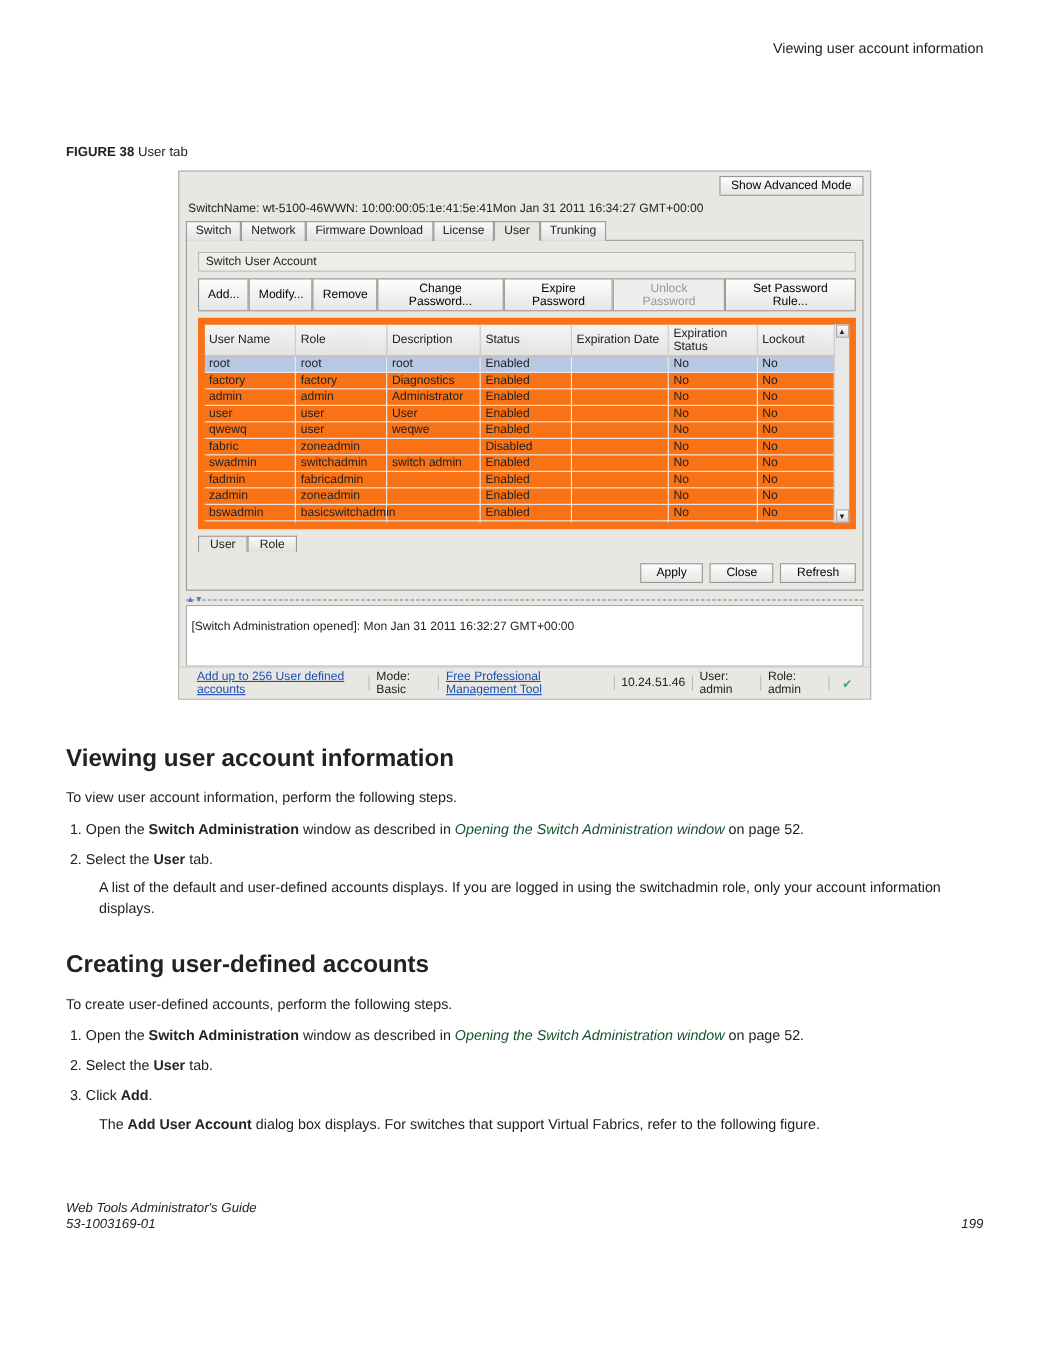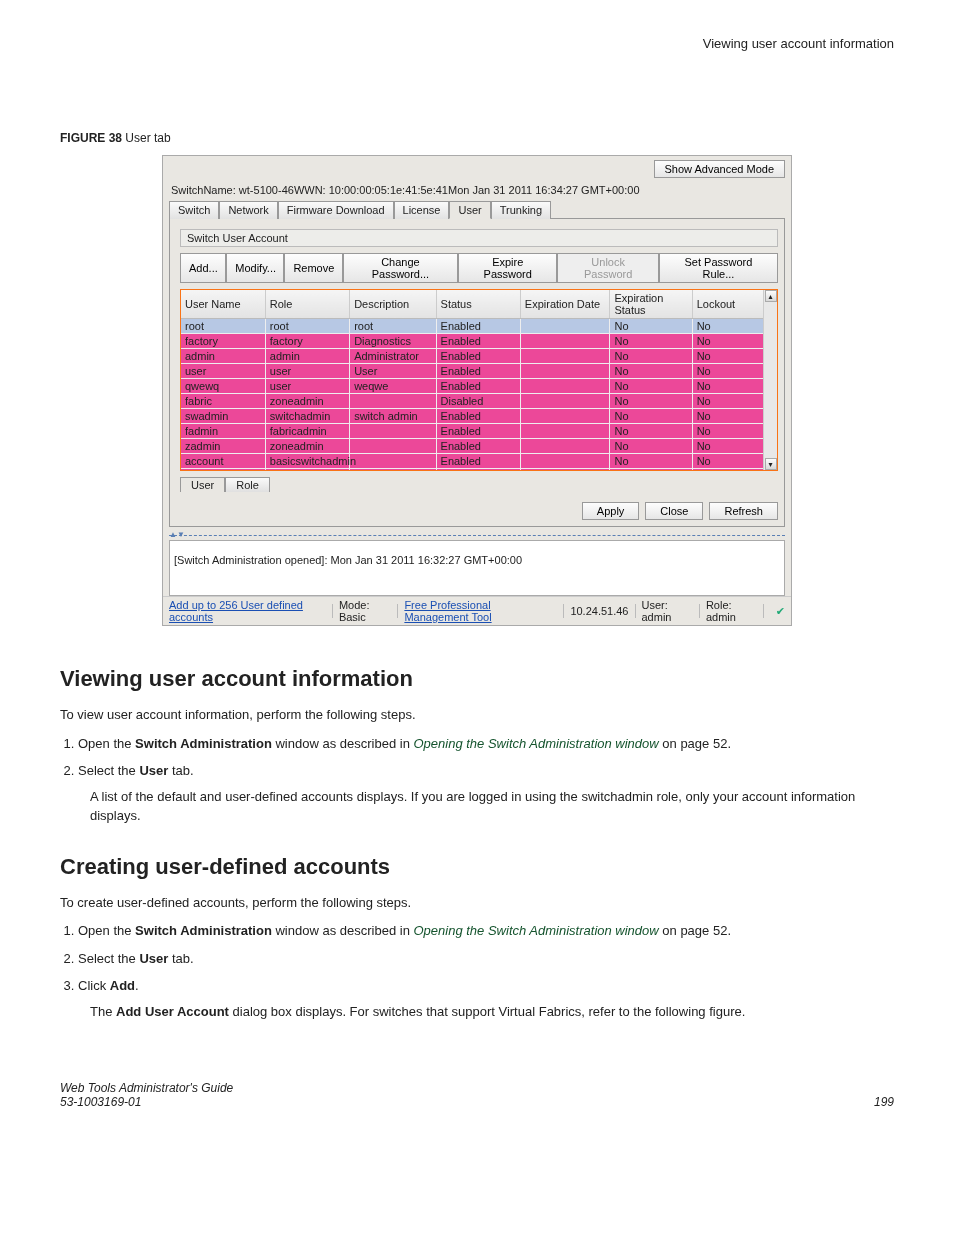--- a/index.html
+++ b/index.html
@@ -15,21 +15,21 @@
   .info-row { display: flex; padding: 4px 8px; }
   .tabs-outer { display: flex; padding: 0 6px; gap: 0; }
   .tab { background: linear-gradient(#fafafa,#e2e2e2); border: 1px solid #999; border-bottom: none; padding: 2px 8px; font-size: 11px; position: relative; top: 1px; }
   .tab.active { background: #e9e7e2; border-bottom: 1px solid #e9e7e2; z-index: 2; }
   .tab-panel { border: 1px solid #999; margin: 0 6px; padding: 10px 6px 6px 10px; background: #e9e7e2; }
   .section-title { border: 1px solid #bbb; background: #ededea; padding: 2px 6px; font-size: 11px; }
   .toolbar { display: flex; gap: 0; margin: 6px 0; }
   .toolbar .btn { background: linear-gradient(#fdfdfd,#e6e6e6); border: 1px solid #999; padding: 2px 8px; font-size: 11px; min-width: 40px; }
   .toolbar .btn.disabled { color: #999; background:#eee; }
 
-  .grid { border: 1px solid #f97316; background: #ec4899; font-size: 11px; position: relative; }
+  .grid { border: 6px solid #f97316; background: #f97316; font-size: 11px; position: relative; }
   .grid-scroll { max-height: 180px; overflow: hidden; }
   .grid table { width: 100%; border-collapse: collapse; table-layout: fixed; }
   .grid th { background: linear-gradient(#f5f5f5,#e3e3e3); border-right: 1px solid #ccc; border-bottom: 1px solid #bbb; padding: 2px 4px; text-align: left; font-weight: normal; }
   .grid td { border-right: 1px solid #eee; border-bottom: 1px solid #eee; padding: 1px 4px; height: 15px; white-space: nowrap; }
   .grid tr.selected td { background: #b7c8e4; }
   .grid .col-un { width: 80px; }
   .grid .col-role { width: 80px; }
   .grid .col-desc { width: 82px; }
   .grid .col-status { width: 80px; }
   .grid .col-exp { width: 85px; }
@@ -42,21 +42,21 @@
   .subtabs .subtab { border:1px solid #999; border-bottom:none; padding:1px 10px; background:#e9e7e2; font-size:11px; }
   .subtabs .subtab.inactive { background:linear-gradient(#fafafa,#e0e0e0); }
 
   .bottom-btns { display:flex; justify-content:flex-end; gap:6px; margin-top:10px; }
   .bottom-btns .btn { background: linear-gradient(#fdfdfd,#e6e6e6); border: 1px solid #999; padding: 2px 14px; font-size: 11px; }
 
   .log-sep { margin: 8px 6px 0 6px; border-top: 1px dashed #5a7fb4; position:relative; }
   .log-handles { position:absolute; top:-6px; left:0; font-size:8px; color:#5a7fb4; }
   .log-area { border:1px solid #aaa; margin:4px 6px 0 6px; background:#fff; height:56px; padding:13px 4px; font-size:11px; overflow:hidden; }
 
-  .statusbar { display:flex; align-items:center; padding:2px 6px; font-size:11px; background:#e9e7e2; border-top:1px solid #ccc; gap:0; }
+  .statusbar { display:flex; align-items:center; padding:2px 16px; font-size:11px; background:#e9e7e2; border-top:1px solid #ccc; gap:0; }
   .statusbar .sb-link { color:#1a4fb3; text-decoration:underline; }
   .statusbar .sb-sep { border-left:1px solid #bbb; height:14px; margin:0 6px; }
   .statusbar .sb-check { color:#2a7; margin-left:6px; }
 
   
   h2.section { font-family: "Arial Black", Arial, sans-serif; font-weight: 900; font-size: 22px; margin: 28px 0 14px 0; }
   p.body { font-size: 13px; margin: 0 0 10px 0; line-height: 1.35; }
   ol.steps { margin-left: 18px; font-size: 13px; line-height: 1.5; }
   ol.steps li { margin-bottom: 8px; }
   ol.steps .indent { margin: 6px 0 0 12px; }
@@ -198,21 +198,21 @@
               <tr>
                 <td>zadmin</td>
                 <td>zoneadmin</td>
                 <td></td>
                 <td>Enabled</td>
                 <td></td>
                 <td>No</td>
                 <td>No</td>
               </tr>
               <tr>
-                <td>account</td>
+                <td>bswadmin</td>
                 <td>basicswitchadmin</td>
                 <td></td>
                 <td>Enabled</td>
                 <td></td>
                 <td>No</td>
                 <td>No</td>
               </tr>
               <tr>
                 <td>secadmin</td>
                 <td>securityadmin</td>

